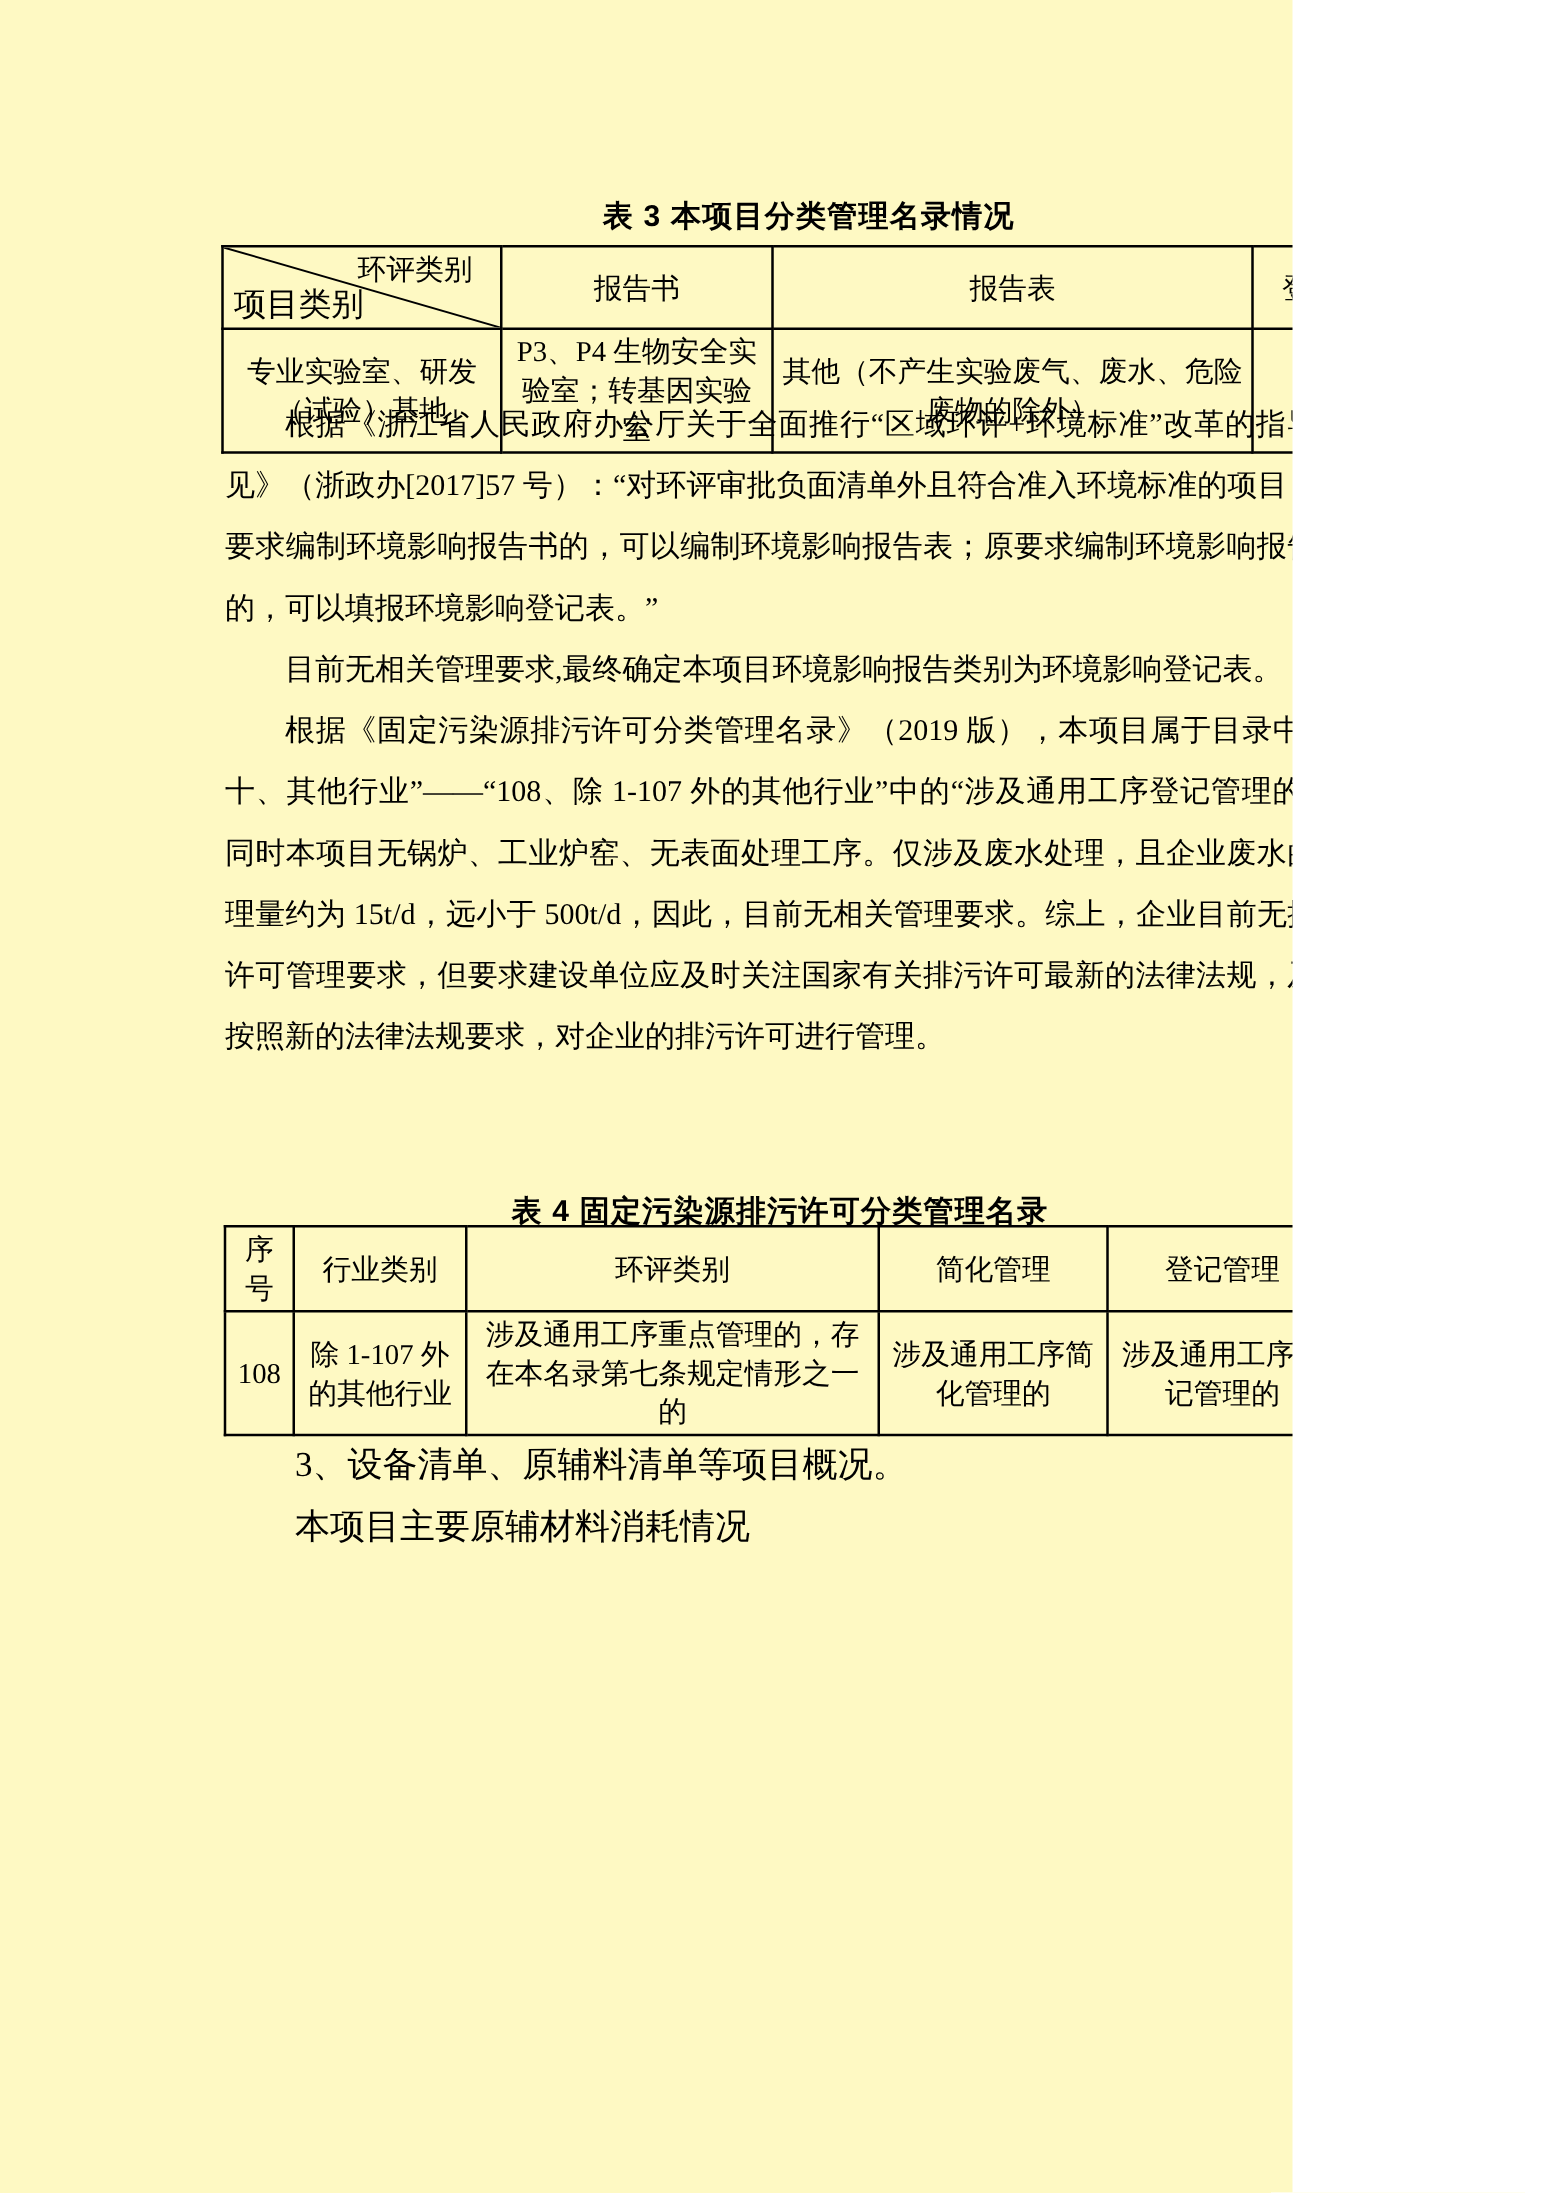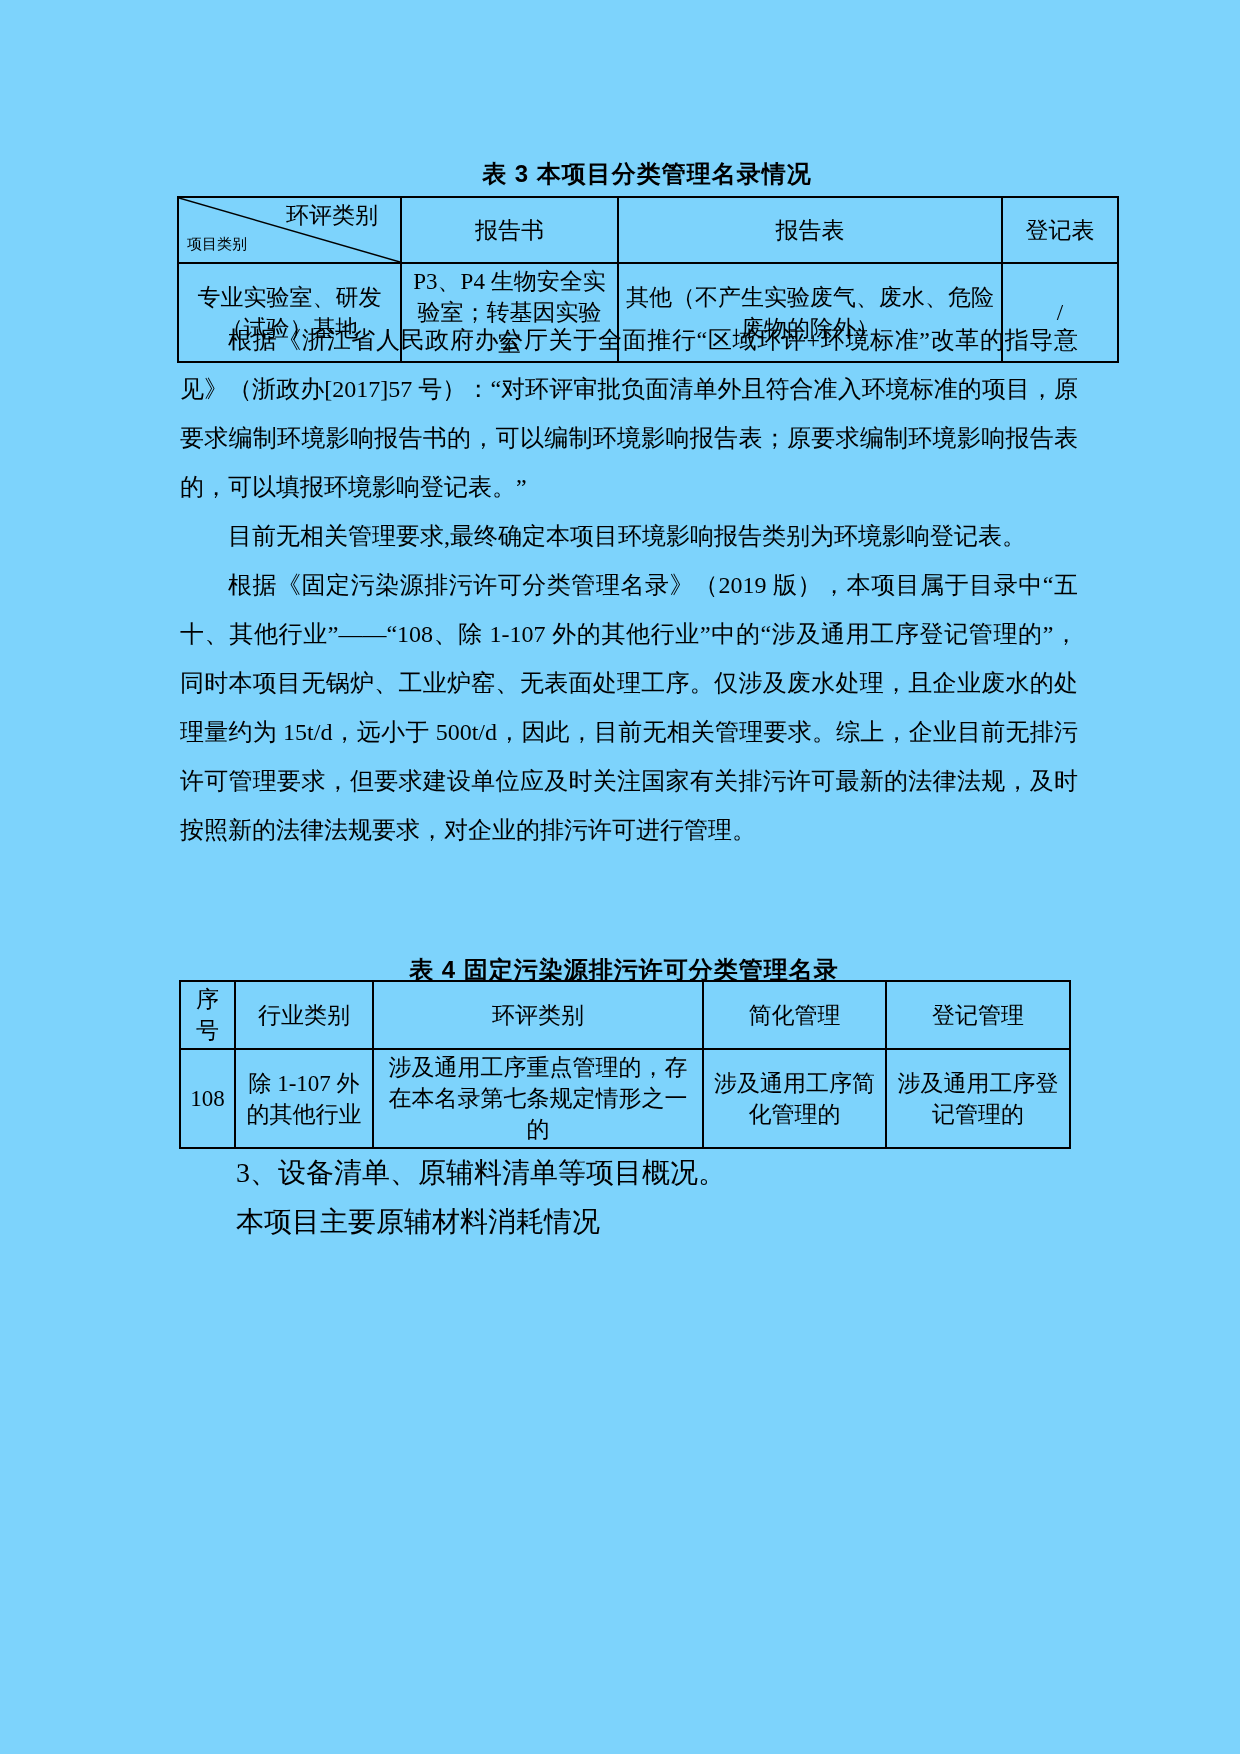--- a/index.html
+++ b/index.html
@@ -1,19 +1,19 @@
 <!DOCTYPE html>
 <html><head>
 <meta charset="utf-8">
 <style>
   html,body{margin:0;padding:0;background:#ffffff;}
   .doc{
     position:relative;
-    width:1240px;height:1754px;
-    background:#7dd3fc;
+    width:1034px;height:1754px;
+    background:#fef9c3;
     color:#000;
     font-family:"Liberation Serif","DejaVu Serif",serif;
     overflow:hidden;
   }
   .caption{
     position:absolute;
     text-align:center;
     font-weight:bold;
     font-size:24px;
     line-height:28px;
@@ -43,21 +43,21 @@
   .tbl4 tr.data{height:68px;}
 
   .diag-cell{position:relative;padding:0;}
   .diag-cell svg{position:absolute;left:0;top:0;width:100%;height:100%;}
   .diag-top{
     position:absolute;top:3px;right:22px;
     font-size:23px;line-height:30px;
   }
   .diag-bottom{
     position:absolute;bottom:3px;left:8px;
-    font-size:15px;line-height:30px;text-align:right;
+    font-size:26px;line-height:30px;text-align:right;
   }
 
   .bodytext{
     position:absolute;
     top:316px;left:180px;width:898px;
     font-size:24px;
     line-height:49px;
     text-align:justify;
     text-justify:inter-ideograph;
   }

